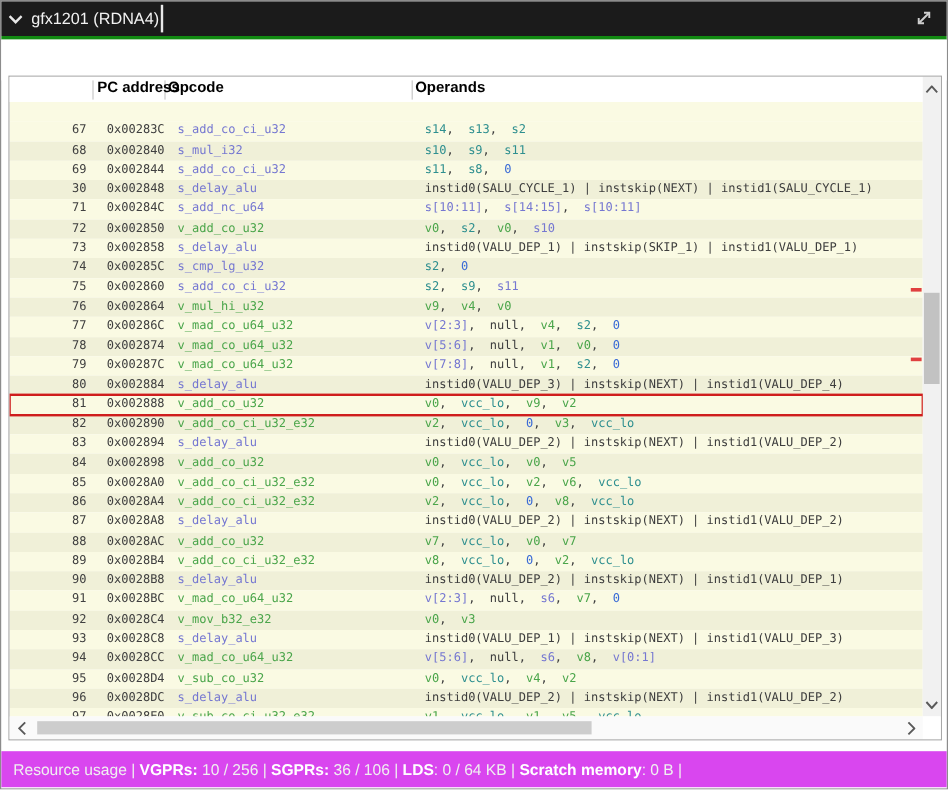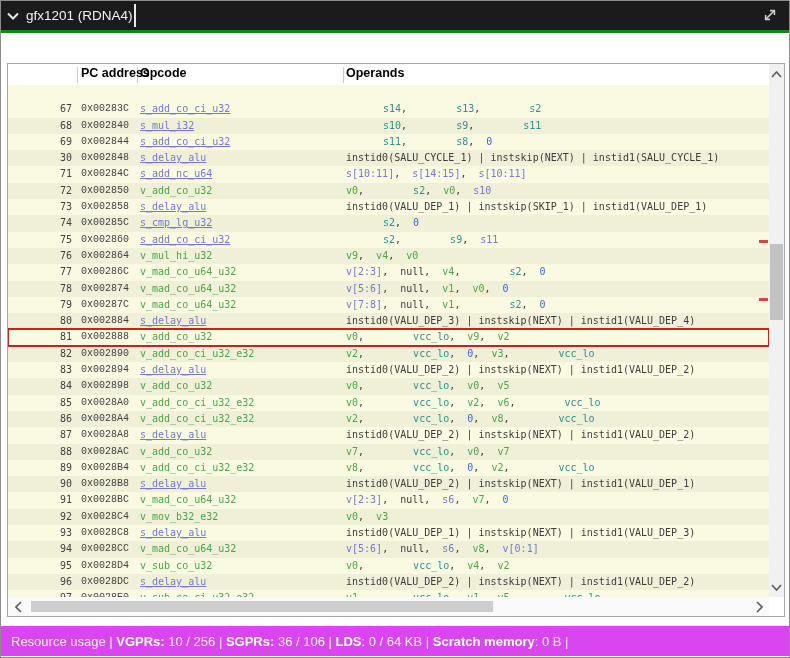--- a/index.html
+++ b/index.html
@@ -42,25 +42,25 @@
   .th-sep { position:absolute; top:3px; width:1px; height:16px; background:#c8c8c8; }
 
   .rows { position:absolute; top:21px; left:0; right:15px; bottom:19px; overflow:hidden; }
   .row { display:flex; height:16.3px; line-height:16.4px;
          font-family:"DejaVu Sans Mono","Liberation Mono",monospace; font-size:10px;
          white-space:pre; cursor:default; }
   .row.odd  { background:#fafae3; }
   .row.even { background:#f0f0d8; }
   .row.hl { outline:2px solid #cf1d1d; outline-offset:-1px; position:relative; z-index:2; }
   .c-ln { width:66px; flex:none; text-align:right; color:#404040; padding-right:2px; }
-  .c-pc { width:59px; flex:none; margin-left:7px; color:#404040;font-family:Liberation Mono, monospace; }
+  .c-pc { width:59px; flex:none; margin-left:15px; color:#404040; }
   .c-op { width:206px; flex:none; overflow:hidden; }
   .c-args { flex:1; overflow:hidden; }
-  .op-s { color:#7577d1;text-decoration:underline; } .op-v { color:#4aa54a; }
-  .tk-teal { color:#2e8f8f;margin-left:37px; } .tk-green { color:#4aa54a; } .tk-purple { color:#7577d1; }
+  .op-s { color:#7577d1; } .op-v { color:#4aa54a; }
+  .tk-teal { color:#2e8f8f; } .tk-green { color:#4aa54a; } .tk-purple { color:#7577d1; }
   .tk-blue { color:#3a6bd6; } .tk-plain { color:#3d3d3d; } .tk-sep { color:#3d3d3d; }
 
   
   .vscroll { position:absolute; top:0; right:0; bottom:19px; width:15px; background:#f1f1f1; }
   .vthumb { position:absolute; left:1px; top:180px; width:13px; height:76px; background:#c2c2c2; }
   .sb-arrow { position:absolute; left:0; width:15px; height:16px; display:flex;
               align-items:center; justify-content:center; cursor:pointer; }
   .sb-up { top:2px; } .sb-down { bottom:2px; }
   .hscroll { position:absolute; left:0; right:15px; bottom:0; height:19px; background:#fafafa; }
   .hthumb { position:absolute; left:23px; top:4px; width:462px; height:11px; background:#cdcdcd; }

